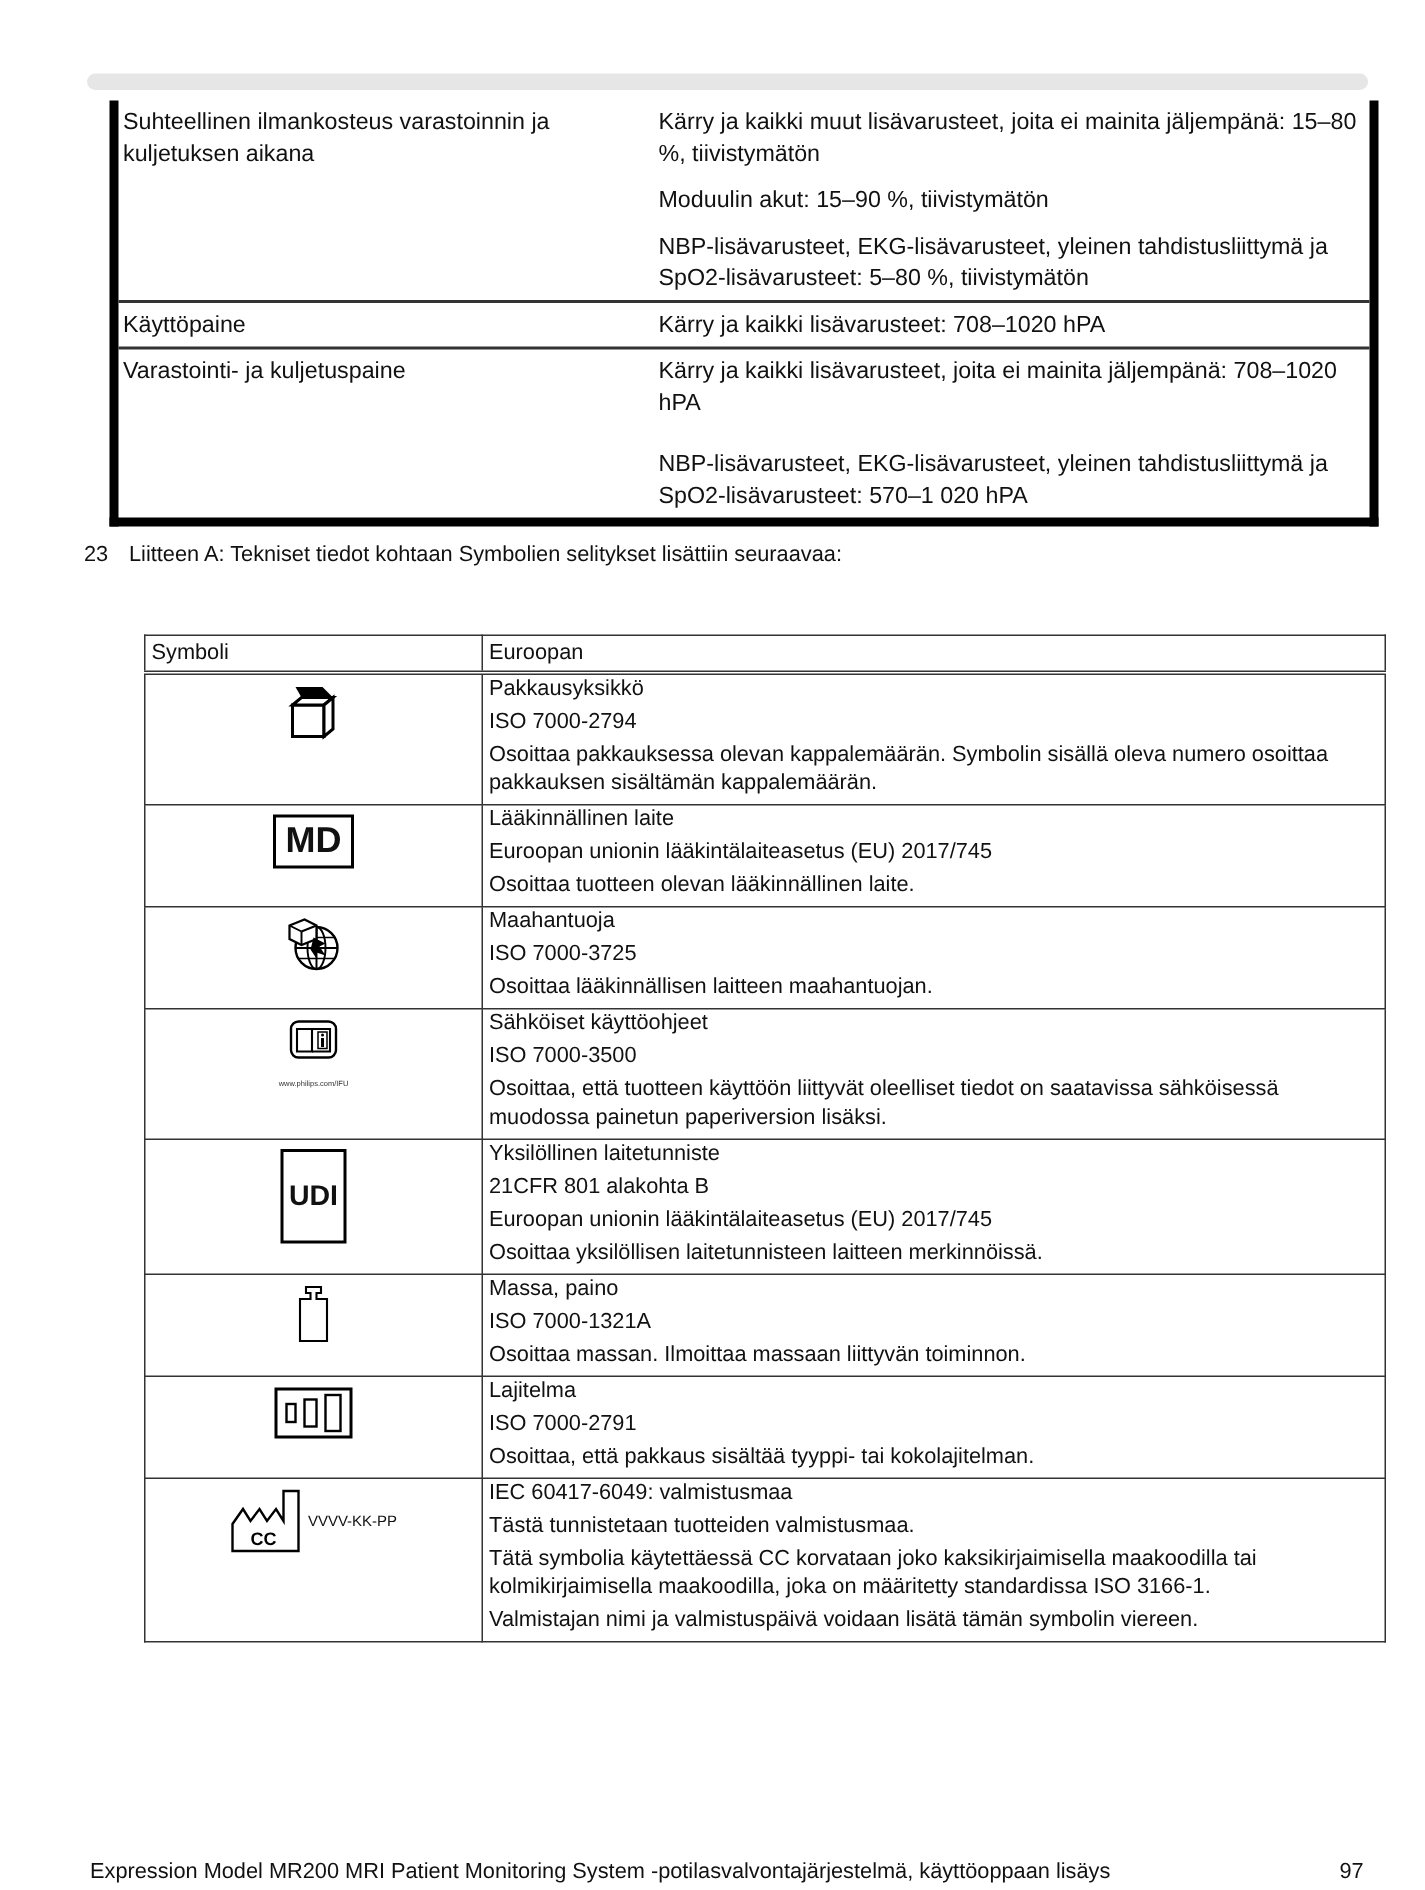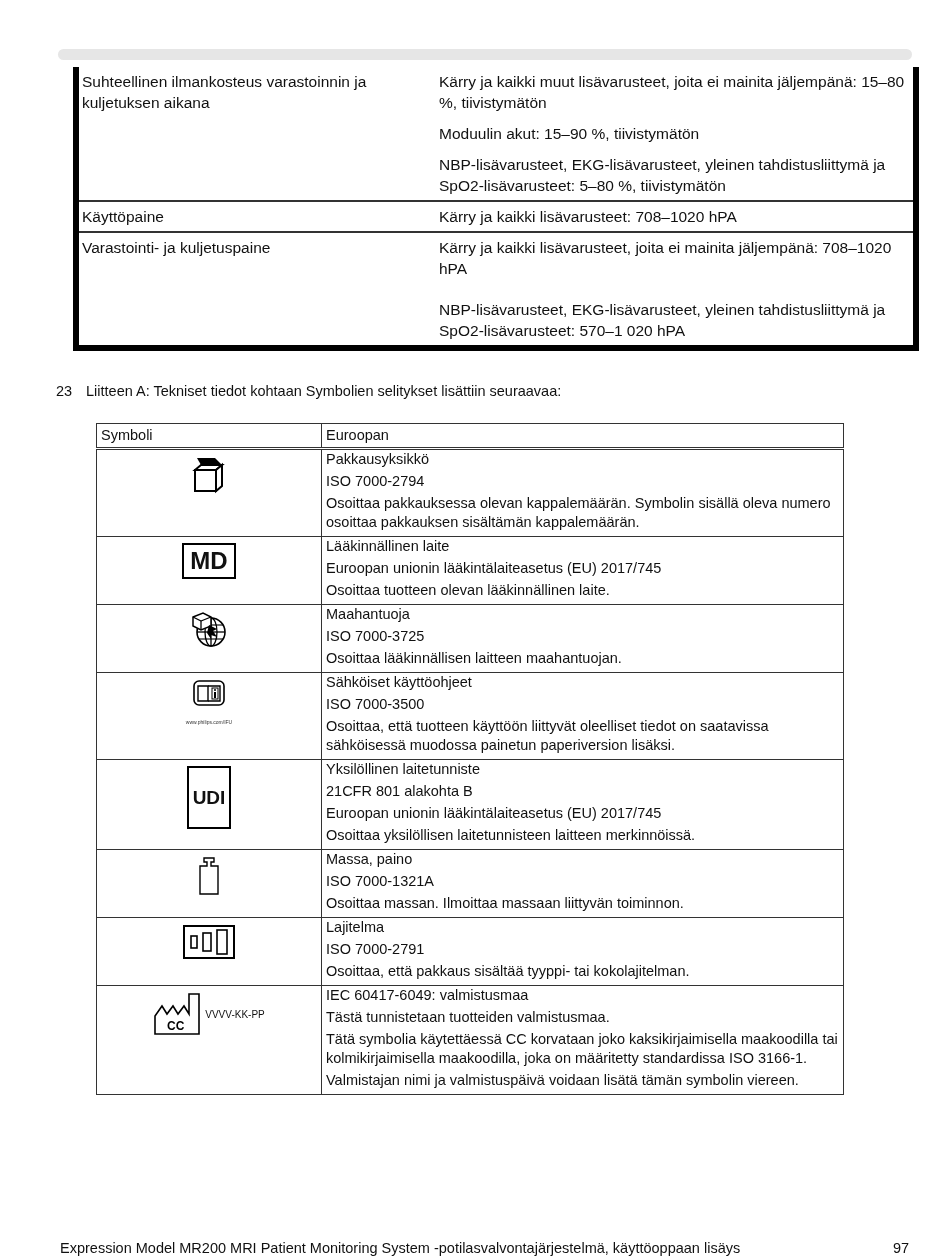--- a/index.html
+++ b/index.html
@@ -13,25 +13,25 @@
           border-left: 6px solid #000; border-right: 6px solid #000; border-bottom: 6px solid #000;
           box-sizing: content-box; }
   .spec-row { display: flex; border-bottom: 2px solid #333; }
   .spec-row:last-child { border-bottom: none; border-radius: 12px; }
   .spec-left { width: 356px; padding: 4px 6px 4px 3px; font-size: 15.5px; line-height: 21px; box-sizing: border-box; }
   .spec-right { flex: 1; padding: 4px 0 4px 4px; font-size: 15.5px; line-height: 21px; }
   .spec-right p { margin: 0 0 10px 0; }
   .spec-right p:last-child { margin-bottom: 0; }
   .spec-right p.gap { margin-bottom: 20px; }
 
-  .note { position: absolute; left: 56px; top: 383px; font-size: 14.5px; }
+  .note { position: absolute; left: 56px; top: 362px; font-size: 14.5px; }
   .note .num { display: inline-block; width: 30px; }
 
   
-  .sym { position: absolute; left: 96px; top: 423px; width: 748px; border-collapse: collapse; }
+  .sym { position: absolute; left: 96px; top: 423px; width: 828px; border-collapse: collapse; }
   .sym td, .sym th { border: 1px solid #333; font-size: 14.5px; line-height: 19px; vertical-align: top;
                      font-weight: normal; text-align: left; }
   .sym th { padding: 2px 4px; height: 18px; border-bottom: 3px double #333; }
   .sym td.icon { width: 216px; text-align: center; vertical-align: top; padding-top: 6px; }
   .sym td.txt { padding: 0 4px 2px 4px; }
   .sym td.txt p { margin: 0 0 3px 0; }
   .sym td.txt p:last-child { margin-bottom: 2px; }
 
   .boxlabel { display: inline-block; border: 2px solid #000; font-weight: bold; padding: 0 4px; line-height: 1; }
   .md { font-size: 24px; padding: 4px 6px; margin-top: 0px; }

